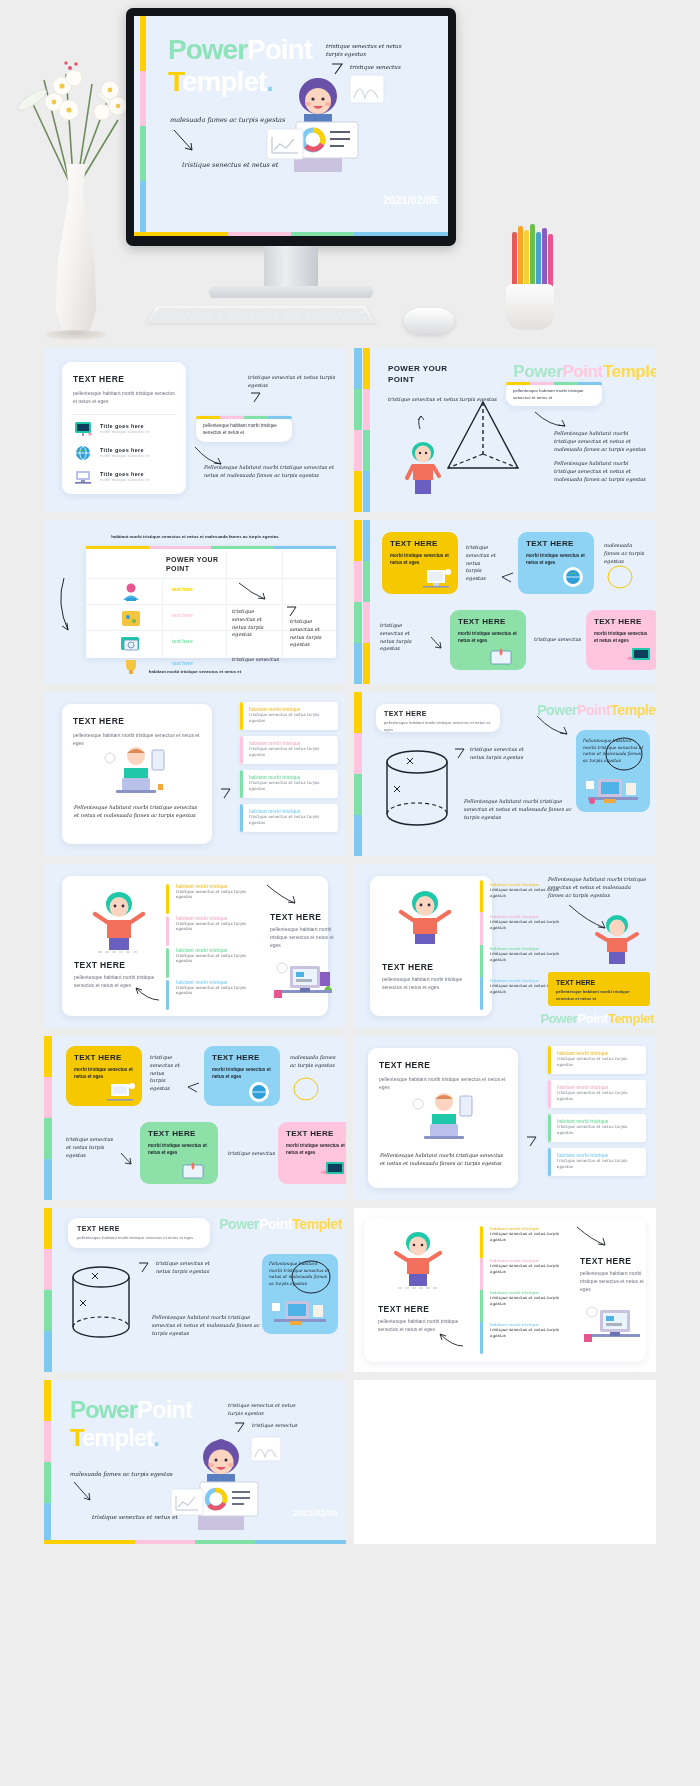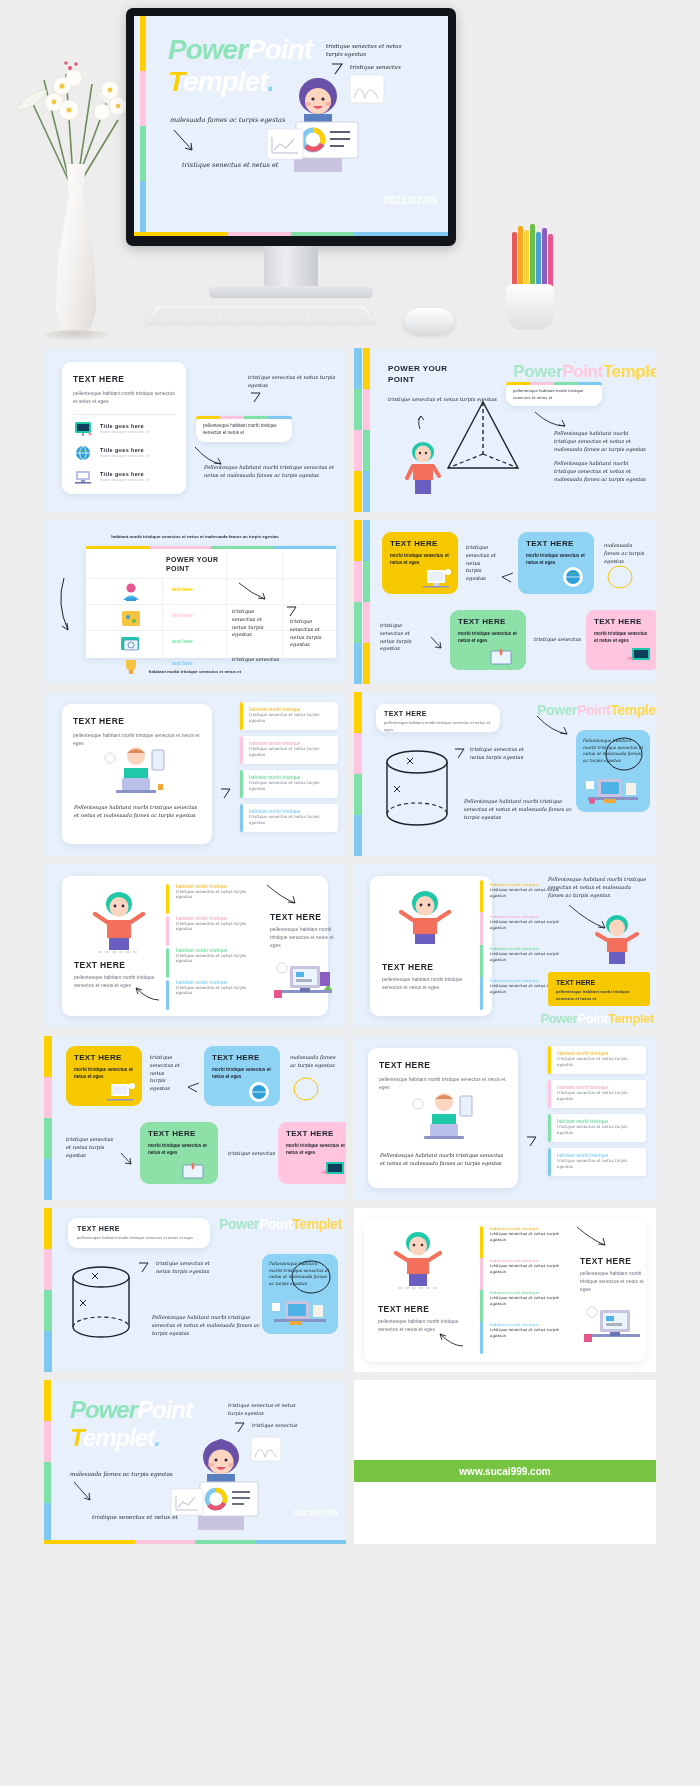--- a/index.html
+++ b/index.html
@@ -86,21 +86,21 @@
   .tcol { position:absolute; top:0; bottom:0; border-left:.6px solid #eef1f5; }
   .caption-center { position:absolute; font-size:4.6px; font-weight:700; color:#2a3038; text-align:center; width:100%; }
 
   
   .promo1 { position:absolute; left:0; right:0; height:24px; background:#10a37f; color:#fff;
     display:flex; align-items:center; justify-content:center; font-size:11px; font-weight:700; }
   .promo2 { position:absolute; left:0; right:0; height:22px; background:#76c442; color:#fff;
     display:flex; align-items:center; justify-content:center; font-size:10px; font-weight:700; }
 
   
-  .hs-title { position:absolute; font-weight:700; letter-spacing:-1px; line-height:1.0;font-style:italic; }
+  .hs-title { position:absolute; font-weight:700; letter-spacing:-1px; line-height:1.0; }
   .hs-date { position:absolute; color:#fff; font-size:11px; font-weight:600; opacity:.95; }
   .botbar { position:absolute; left:0; right:0; bottom:0; height:4px; display:flex; }
   .botbar i { height:100%; }
 </style>
 </head>
 <body>
 
 <div class="hero">
 
   <div class="vase-wrap">
@@ -952,17 +952,16 @@
       <div class="hs-date" style="right:8px;bottom:26px;font-size:9px;">2021/02/05</div>
       <div class="botbar">
         <i style="flex:3;background:#ffd000"></i>
           <i style="flex:2;background:#ffc5de"></i>
         <i style="flex:2;background:#7fe0a8"></i>
           <i style="flex:3;background:#7fc9f0"></i>
       </div>
     </div>
 
     <div class="slide wide-blank">
-      <div class="promo2" style="top:80px;">www.sucai999.com</div>
     </div>
   </div>
 
 </div>
 
 </body></html>

